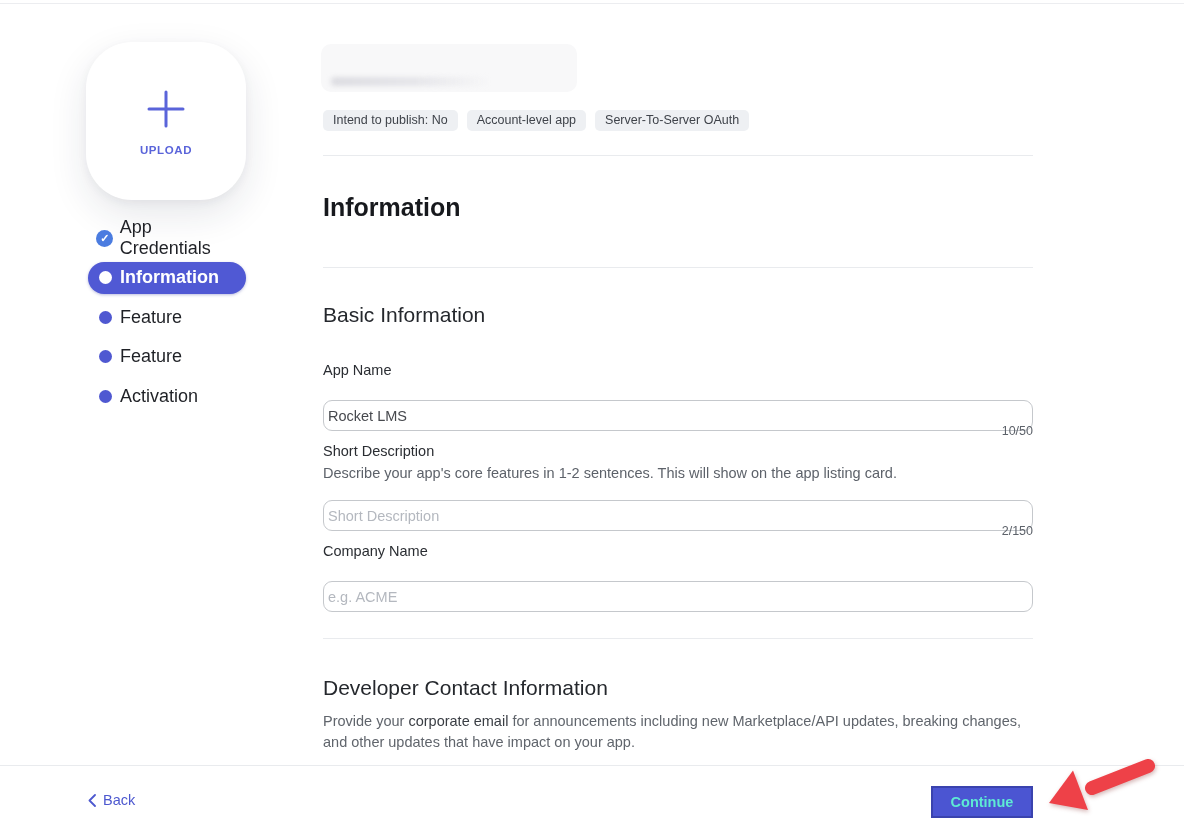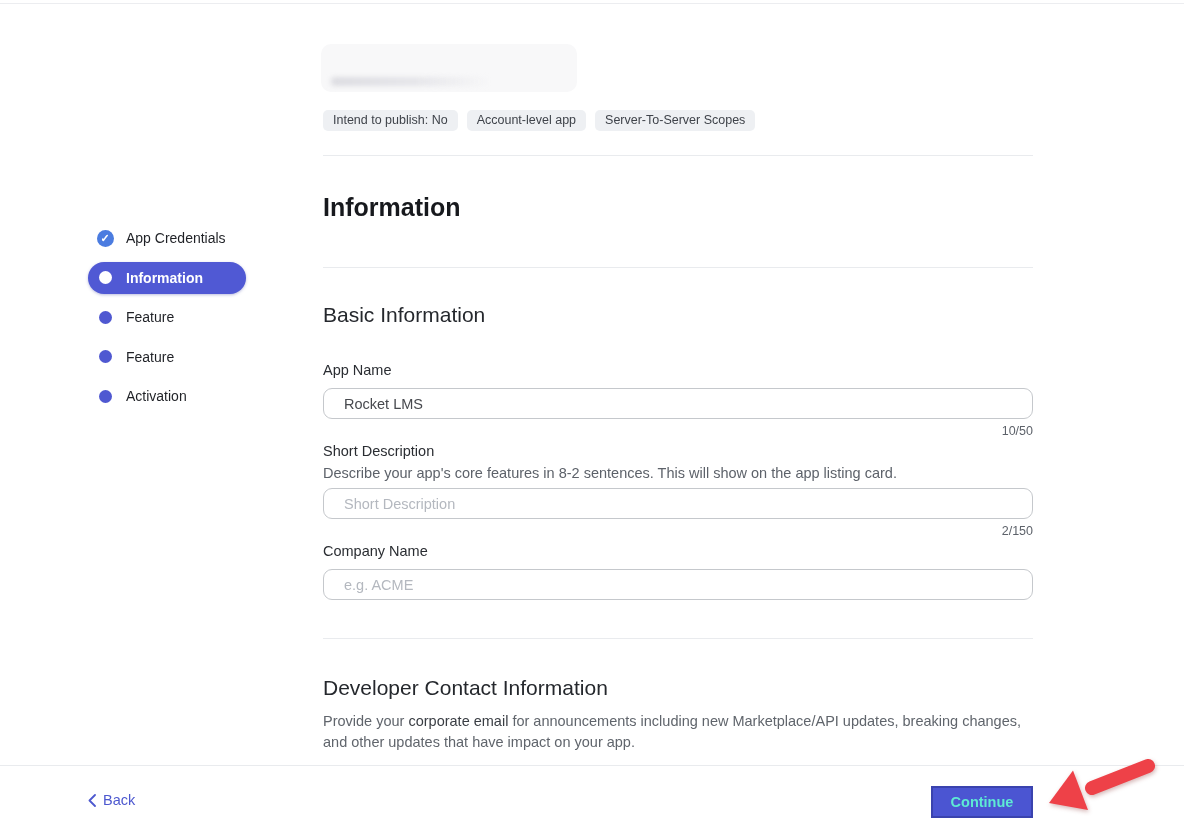--- a/index.html
+++ b/index.html
@@ -37,21 +37,21 @@
   .step .ic-check {
     display: none; width: 17px; height: 17px; border-radius: 50%;
     background: #4b7ce0; color: #fff; font-size: 11px; font-weight: 700;
     align-items: center; justify-content: center; line-height: 1;
   }
   .step .ic-dot { display: none; width: 13px; height: 13px; border-radius: 50%; background: #4f58d1; }
   .step .ic-dot-active { display: none; width: 13px; height: 13px; border-radius: 50%; background: #ffffff; }
   .step.completed .ic-check { display: flex; }
   .step.pending  .ic-dot { display: block; }
   .step.active   .ic-dot-active { display: block; }
-  .step .lbl { margin-left: 12px; font-size: 14px; font-weight: 500; color: #1f2126; }
+  .step .lbl { margin-left: 6px; font-size: 18px; font-weight: 500; color: #1f2126; }
   .step.active { background: #5059d4; box-shadow: 0 1px 3px rgba(60,66,160,0.35); }
   .step.active .lbl { color: #ffffff; font-weight: 700; }
   .step { cursor: pointer; }
 
   
   .main { position: absolute; left: 323px; top: 0; width: 710px; height: 624px; }
   .blur-blob {
     position: absolute; left: -2px; top: 44px; width: 256px; height: 48px;
     background: #f8f8f9; border-radius: 10px; overflow: hidden;
   }
@@ -76,23 +76,23 @@
   .field-label { position: absolute; left: 0; font-size: 14.5px; color: #2a2d32; }
   .lab-appname { top: 362px; }
   .lab-shortdesc { top: 443px; }
   .lab-company { top: 543px; }
   .helper {
     position: absolute; left: 0; top: 465px; font-size: 14.5px; color: #5d626a;
   }
   .text-input {
     position: absolute; left: 0; width: 710px; height: 31px;
     border: 1px solid #c5c8cc; border-radius: 9px;
-    padding: 0 20px; font-size: 14.5px; color: #47494e;
+    padding: 0 4px; font-size: 14.5px; color: #47494e;
     font-family: "Liberation Sans", sans-serif;
-    background: #fff; outline: none;
+    background: #fff; outline: none; margin-top: 12px;
   }
   .text-input::placeholder { color: #b4b8bf; }
   .in-appname { top: 388px; }
   .in-shortdesc { top: 488px; }
   .in-company { top: 569px; }
   .counter { position: absolute; right: 0; font-size: 12.5px; color: #5d626a; }
   .cnt-appname { top: 424px; }
   .cnt-shortdesc { top: 524px; }
 
   .dev-para {
@@ -126,20 +126,26 @@
     filter: drop-shadow(1px 2px 2px rgba(120,20,20,0.3));
     pointer-events: none;
   }
 </style>
 </head>
 <body>
 
 <div class="page">
   <div class="top-rule"></div>
 
+  <div class="upload-card">
+    <svg class="upload-plus" viewBox="0 0 46 46">
+      <path d="M23 6 V40 M6 23 H40" stroke="#5a64da" stroke-width="3" stroke-linecap="round" fill="none"></path>
+    </svg>
+    <div class="upload-label">UPLOAD</div>
+  </div>
 
   <div class="steps">
 
       <div class="step completed">
         <span class="ic">
           <span class="ic-check">✓</span>
 
         </span>
         <span class="lbl">App Credentials</span>
       </div>
@@ -184,35 +190,35 @@
     <div class="blur-blob">
       <div class="smudge"></div>
     </div>
 
     <div class="tags">
 
         <span class="tag">Intend to publish: No</span>
 
         <span class="tag">Account-level app</span>
 
-        <span class="tag">Server-To-Server Scopes</span>
+        <span class="tag">Server-To-Server OAuth</span>
       </div>
 
     <div class="rule rule-1"></div>
     <h1 class="page-title">Information</h1>
     <div class="rule rule-2"></div>
 
     <h2 class="section-h basic">Basic Information</h2>
 
     <div class="field-label lab-appname">App Name</div>
     <input class="text-input in-appname" type="text" value="Rocket LMS" style="">
     <div class="counter cnt-appname">10/50</div>
 
     <div class="field-label lab-shortdesc">Short Description</div>
-    <div class="helper">Describe your app's core features in 8-2 sentences. This will show on the app listing card.</div>
+    <div class="helper">Describe your app's core features in 1-2 sentences. This will show on the app listing card.</div>
     <input class="text-input in-shortdesc" type="text" placeholder="Short Description" style="">
     <div class="counter cnt-shortdesc">2/150</div>
 
     <div class="field-label lab-company">Company Name</div>
     <input class="text-input in-company" type="text" placeholder="e.g. ACME" style="">
 
     <div class="rule rule-3"></div>
 
     <h2 class="section-h devcontact">Developer Contact Information</h2>
     <p class="dev-para"><span>Provide your </span><span class="em">corporate email</span><span> for announcements including new Marketplace/API updates, breaking changes, and other updates that have impact on your app.</span></p>

